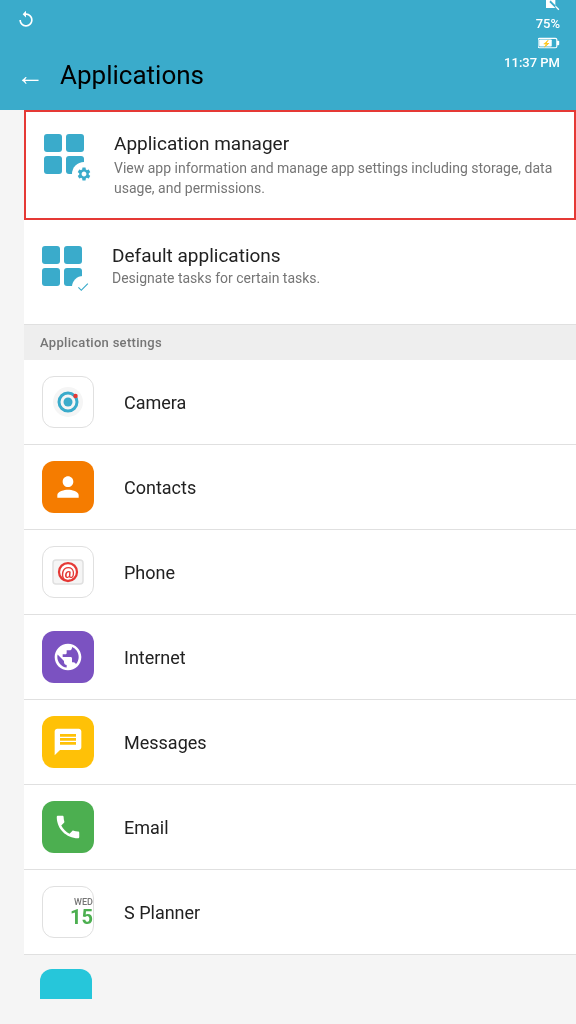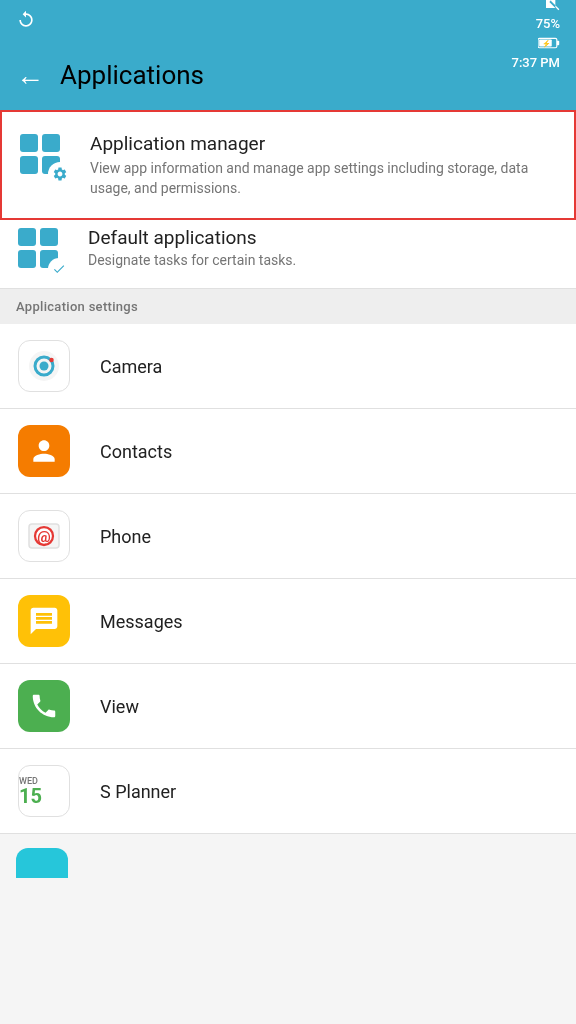--- a/index.html
+++ b/index.html
@@ -55,20 +55,21 @@
     .app-bar-title {
       color: #000000;
       font-size: 26px;
       font-weight: 400;
     }
 
     
     .content {
       background: #f5f5f5;
       flex: 1;
+      margin-left: 24px;
     }
 
     
     .card-item {
       background: white;
       border: 2px solid #e53935;
       margin: 0;
       padding: 20px 16px;
       display: flex;
       align-items: flex-start;
@@ -124,21 +125,21 @@
     .card-desc {
       font-size: 14px;
       color: #757575;
       line-height: 1.4;
     }
 
     
     .list-item {
       background: white;
       border-bottom: 1px solid #e0e0e0;
-      padding: 6px 16px;
+      padding: 24px 16px;
       display: flex;
       align-items: flex-start;
       gap: 16px;
       cursor: pointer;
     }
     .list-item-icon {
       width: 56px;
       height: 56px;
       flex-shrink: 0;
       display: flex;
@@ -237,21 +238,21 @@
       width: 52px; height: 52px;
       background: #4caf50;
       border-radius: 12px;
       display: flex; align-items: center; justify-content: center;
     }
     .icon-splanner {
       width: 52px; height: 52px;
       background: white;
       border-radius: 12px;
       border: 1px solid #e0e0e0;
-      display: flex; flex-direction: column; align-items: flex-start; justify-content: center;
+      display: flex; flex-direction: column; align-items: flex-end; justify-content: center;
     }
     .splanner-day {
       font-size: 9px;
       color: #757575;
       font-weight: 500;
     }
     .splanner-date {
       font-size: 20px;
       color: #4caf50;
       font-weight: 700;
@@ -278,21 +279,21 @@
       <path d="M1 1l22 22-1.41 1.42L17 19.41V21H3V7.41L.59 5 2 3.59 1 1zM17 15V3l-9 9 9 9v-6z"></path>
     </svg>
     <span class="status-text">75%</span>
 
     <svg width="22" height="14" viewBox="0 0 28 14" fill="white">
       <rect x="0" y="1" width="24" height="12" rx="2" ry="2" fill="none" stroke="white" stroke-width="1.5"></rect>
       <rect x="24" y="4" width="3" height="6" rx="1" fill="white"></rect>
       <rect x="1.5" y="2.5" width="16" height="9" rx="1" fill="white"></rect>
       <text x="5" y="11" font-size="9" fill="#3aabcb" font-weight="bold">⚡</text>
     </svg>
-    <span class="status-text">7:37 PM</span>
+    <span class="status-text">11:37 PM</span>
   </div>
 </div>
 
 <div class="app-bar">
   <span class="back-arrow">←</span>
   <span class="app-bar-title">Applications</span>
 </div>
 
 <div class="content">
 
@@ -373,41 +374,51 @@
         <svg width="36" height="36" viewBox="0 0 24 24">
           <rect x="2" y="4" width="20" height="16" rx="2" fill="#f5f5f5" stroke="#e0e0e0"></rect>
           <circle cx="12" cy="12" r="6" fill="white" stroke="#e53935" stroke-width="1.5"></circle>
           <text x="12" y="16" text-anchor="middle" font-size="10" fill="#e53935" font-weight="bold">@</text>
         </svg>
       </div>
     </div>
     <span class="app-name">Phone</span>
   </div>
 
+  <div class="app-list-item">
+    <div class="app-icon-wrap">
+      <div class="icon-internet">
+        <svg width="32" height="32" viewBox="0 0 24 24" fill="white">
+          <path d="M12 2C6.48 2 2 6.48 2 12s4.48 10 10 10 10-4.48 10-10S17.52 2 12 2zm-1 17.93c-3.95-.49-7-3.85-7-7.93 0-.62.08-1.21.21-1.79L9 15v1c0 1.1.9 2 2 2v1.93zm6.9-2.54c-.26-.81-1-1.39-1.9-1.39h-1v-3c0-.55-.45-1-1-1H8v-2h2c.55 0 1-.45 1-1V7h2c1.1 0 2-.9 2-2v-.41c2.93 1.19 5 4.06 5 7.41 0 2.08-.8 3.97-2.1 5.39z"></path>
+        </svg>
+      </div>
+    </div>
+    <span class="app-name">Internet</span>
+  </div>
 
   <div class="app-list-item">
     <div class="app-icon-wrap">
       <div class="icon-messages">
         <svg width="32" height="32" viewBox="0 0 24 24" fill="white">
           <path d="M20 2H4c-1.1 0-2 .9-2 2v18l4-4h14c1.1 0 2-.9 2-2V4c0-1.1-.9-2-2-2zm-2 12H6v-2h12v2zm0-3H6V9h12v2zm0-3H6V6h12v2z"></path>
         </svg>
       </div>
     </div>
     <span class="app-name">Messages</span>
   </div>
 
   <div class="app-list-item">
     <div class="app-icon-wrap">
       <div class="icon-phone">
         <svg width="30" height="30" viewBox="0 0 24 24" fill="white">
           <path d="M6.62 10.79c1.44 2.83 3.76 5.14 6.59 6.59l2.2-2.2c.27-.27.67-.36 1.02-.24 1.12.37 2.33.57 3.57.57.55 0 1 .45 1 1V20c0 .55-.45 1-1 1-9.39 0-17-7.61-17-17 0-.55.45-1 1-1h3.5c.55 0 1 .45 1 1 0 1.25.2 2.45.57 3.57.11.35.03.74-.25 1.02l-2.2 2.2z"></path>
         </svg>
       </div>
     </div>
-    <span class="app-name">View</span>
+    <span class="app-name">Email</span>
   </div>
 
   <div class="app-list-item">
     <div class="app-icon-wrap">
       <div class="icon-splanner">
         <span class="splanner-day">WED</span>
         <span class="splanner-date">15</span>
       </div>
     </div>
     <span class="app-name">S Planner</span>

